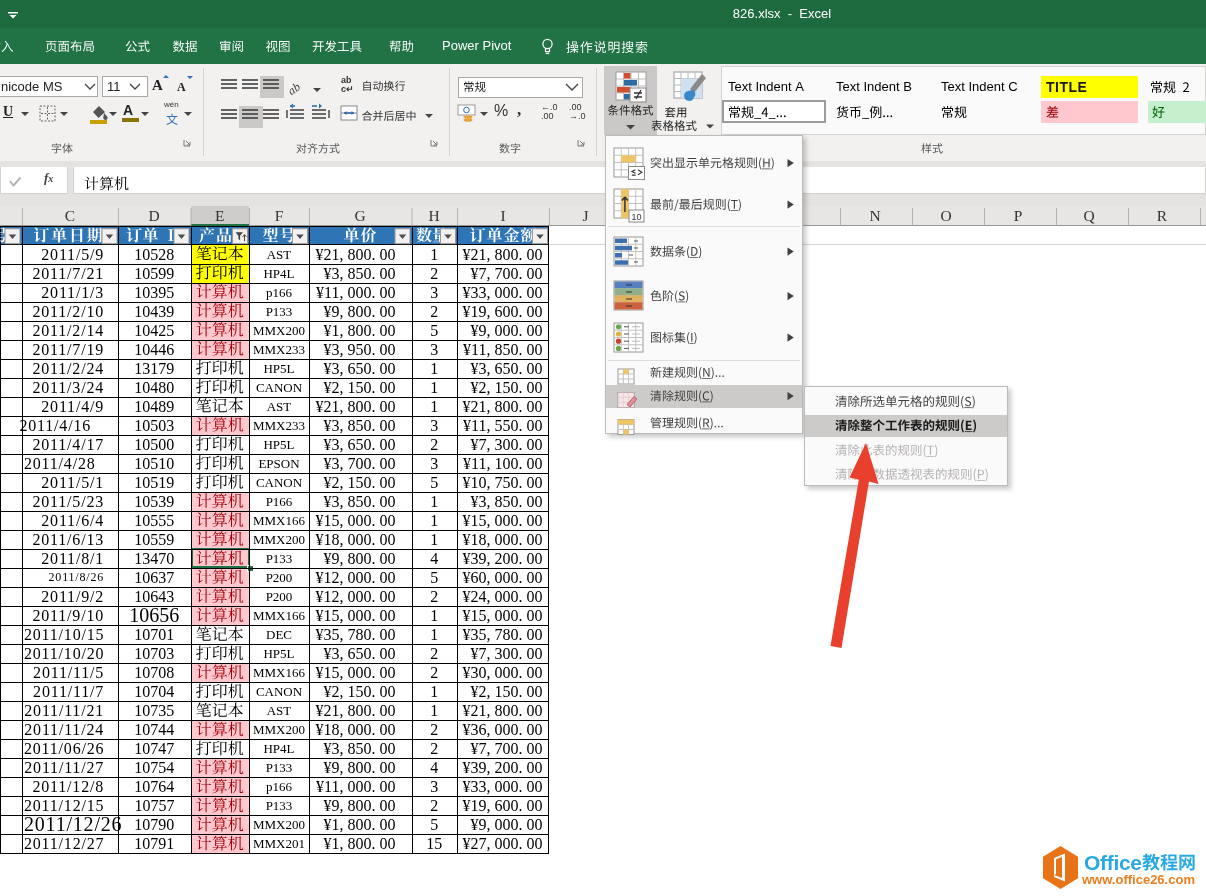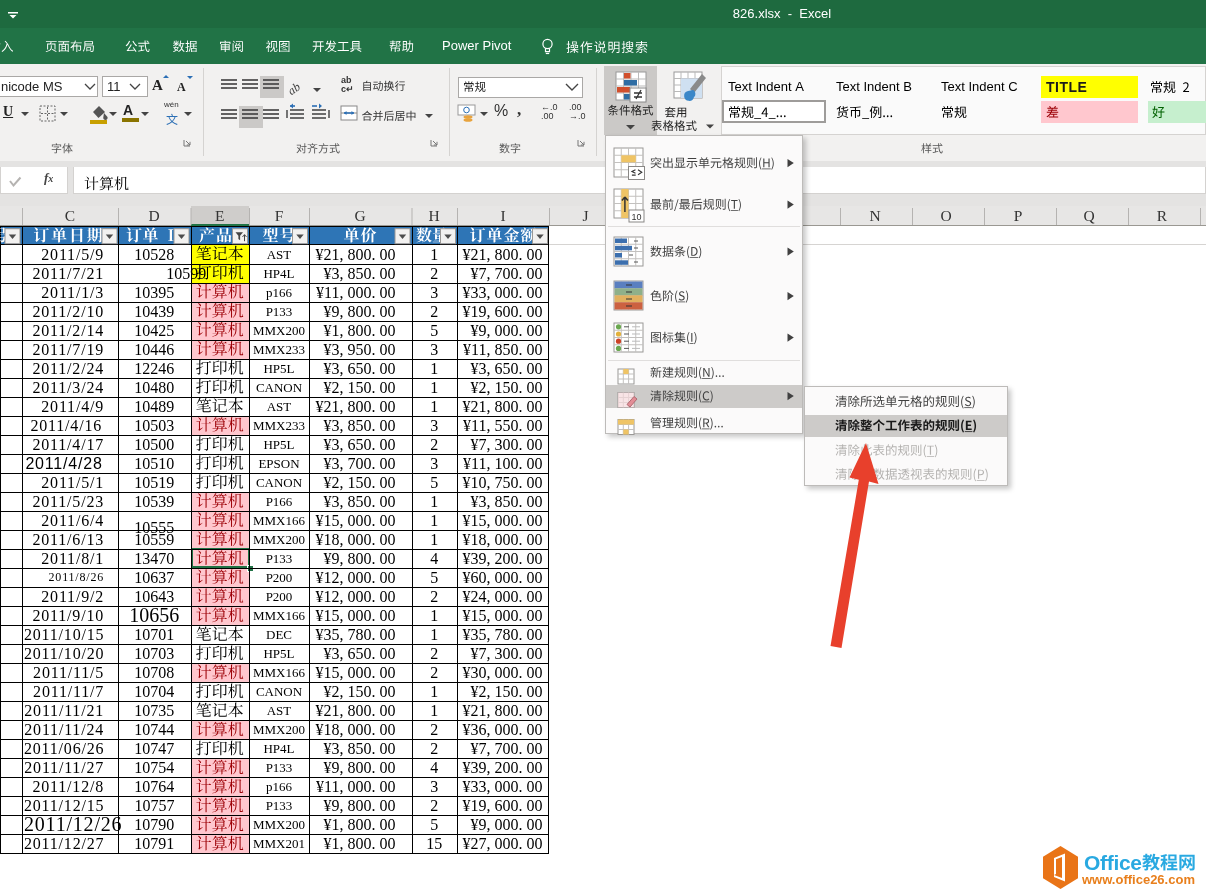--- a/index.html
+++ b/index.html
@@ -80,21 +80,21 @@
 <div style="position:absolute;left:191px;top:796.37px;width:57.5px;height:19.03px;background:#ffc7ce;"></div>
 <div style="position:absolute;left:191px;top:815.4px;width:57.5px;height:19.03px;background:#ffc7ce;"></div>
 <div style="position:absolute;left:191px;top:834.43px;width:57.5px;height:19.03px;background:#ffc7ce;"></div>
 <div style="position:absolute;top:244.5px;height:19.03px;line-height:19.03px;left:24px;width:80px;color:#000;font-size:16px;font-family:'Liberation Serif',serif;text-align:right;white-space:nowrap;letter-spacing:0.8px;">2011/5/9</div>
 <div style="position:absolute;top:244.5px;height:19.03px;line-height:19.03px;left:118px;width:72.5px;color:#000;font-size:16px;font-family:'Liberation Serif',serif;text-align:center;white-space:nowrap;">10528</div>
 <div style="position:absolute;top:244.5px;height:19.03px;line-height:19.03px;left:249px;width:60px;color:#000;font-size:13px;font-family:'Liberation Serif',serif;text-align:center;white-space:nowrap;">AST</div>
 <div style="position:absolute;top:244.5px;height:19.03px;line-height:19.03px;left:309px;width:86.5px;color:#000;font-size:16px;font-family:'Liberation Serif',serif;text-align:right;white-space:nowrap;">¥21,&nbsp;800.&nbsp;00</div>
 <div style="position:absolute;top:244.5px;height:19.03px;line-height:19.03px;left:411.5px;width:45.5px;color:#000;font-size:16px;font-family:'Liberation Serif',serif;text-align:center;white-space:nowrap;">1</div>
 <div style="position:absolute;top:244.5px;height:19.03px;line-height:19.03px;left:457px;width:85.5px;color:#000;font-size:16px;font-family:'Liberation Serif',serif;text-align:right;white-space:nowrap;">¥21,&nbsp;800.&nbsp;00</div>
 <div style="position:absolute;top:263.53px;height:19.03px;line-height:19.03px;left:24px;width:80px;color:#000;font-size:16px;font-family:'Liberation Serif',serif;text-align:right;white-space:nowrap;letter-spacing:0.8px;">2011/7/21</div>
-<div style="position:absolute;top:263.53px;height:19.03px;line-height:19.03px;left:118px;width:72.5px;color:#000;font-size:16px;font-family:'Liberation Serif',serif;text-align:center;white-space:nowrap;padding-left:32px;">10599</div>
+<div style="position:absolute;top:263.53px;height:19.03px;line-height:19.03px;left:118px;width:72.5px;color:#000;font-size:16px;font-family:'Liberation Serif',serif;text-align:center;white-space:nowrap;">10599</div>
 <div style="position:absolute;top:263.53px;height:19.03px;line-height:19.03px;left:249px;width:60px;color:#000;font-size:13px;font-family:'Liberation Serif',serif;text-align:center;white-space:nowrap;">HP4L</div>
 <div style="position:absolute;top:263.53px;height:19.03px;line-height:19.03px;left:309px;width:86.5px;color:#000;font-size:16px;font-family:'Liberation Serif',serif;text-align:right;white-space:nowrap;">¥3,&nbsp;850.&nbsp;00</div>
 <div style="position:absolute;top:263.53px;height:19.03px;line-height:19.03px;left:411.5px;width:45.5px;color:#000;font-size:16px;font-family:'Liberation Serif',serif;text-align:center;white-space:nowrap;">2</div>
 <div style="position:absolute;top:263.53px;height:19.03px;line-height:19.03px;left:457px;width:85.5px;color:#000;font-size:16px;font-family:'Liberation Serif',serif;text-align:right;white-space:nowrap;">¥7,&nbsp;700.&nbsp;00</div>
 <div style="position:absolute;top:282.56px;height:19.03px;line-height:19.03px;left:24px;width:80px;color:#000;font-size:16px;font-family:'Liberation Serif',serif;text-align:right;white-space:nowrap;letter-spacing:0.8px;">2011/1/3</div>
 <div style="position:absolute;top:282.56px;height:19.03px;line-height:19.03px;left:118px;width:72.5px;color:#000;font-size:16px;font-family:'Liberation Serif',serif;text-align:center;white-space:nowrap;">10395</div>
 <div style="position:absolute;top:282.56px;height:19.03px;line-height:19.03px;left:249px;width:60px;color:#000;font-size:13px;font-family:'Liberation Serif',serif;text-align:center;white-space:nowrap;">p166</div>
 <div style="position:absolute;top:282.56px;height:19.03px;line-height:19.03px;left:309px;width:86.5px;color:#000;font-size:16px;font-family:'Liberation Serif',serif;text-align:right;white-space:nowrap;">¥11,&nbsp;000.&nbsp;00</div>
 <div style="position:absolute;top:282.56px;height:19.03px;line-height:19.03px;left:411.5px;width:45.5px;color:#000;font-size:16px;font-family:'Liberation Serif',serif;text-align:center;white-space:nowrap;">3</div>
 <div style="position:absolute;top:282.56px;height:19.03px;line-height:19.03px;left:457px;width:85.5px;color:#000;font-size:16px;font-family:'Liberation Serif',serif;text-align:right;white-space:nowrap;">¥33,&nbsp;000.&nbsp;00</div>
@@ -110,69 +110,69 @@
 <div style="position:absolute;top:320.62px;height:19.03px;line-height:19.03px;left:309px;width:86.5px;color:#000;font-size:16px;font-family:'Liberation Serif',serif;text-align:right;white-space:nowrap;">¥1,&nbsp;800.&nbsp;00</div>
 <div style="position:absolute;top:320.62px;height:19.03px;line-height:19.03px;left:411.5px;width:45.5px;color:#000;font-size:16px;font-family:'Liberation Serif',serif;text-align:center;white-space:nowrap;">5</div>
 <div style="position:absolute;top:320.62px;height:19.03px;line-height:19.03px;left:457px;width:85.5px;color:#000;font-size:16px;font-family:'Liberation Serif',serif;text-align:right;white-space:nowrap;">¥9,&nbsp;000.&nbsp;00</div>
 <div style="position:absolute;top:339.65px;height:19.03px;line-height:19.03px;left:24px;width:80px;color:#000;font-size:16px;font-family:'Liberation Serif',serif;text-align:right;white-space:nowrap;letter-spacing:0.8px;">2011/7/19</div>
 <div style="position:absolute;top:339.65px;height:19.03px;line-height:19.03px;left:118px;width:72.5px;color:#000;font-size:16px;font-family:'Liberation Serif',serif;text-align:center;white-space:nowrap;">10446</div>
 <div style="position:absolute;top:339.65px;height:19.03px;line-height:19.03px;left:249px;width:60px;color:#000;font-size:13px;font-family:'Liberation Serif',serif;text-align:center;white-space:nowrap;">MMX233</div>
 <div style="position:absolute;top:339.65px;height:19.03px;line-height:19.03px;left:309px;width:86.5px;color:#000;font-size:16px;font-family:'Liberation Serif',serif;text-align:right;white-space:nowrap;">¥3,&nbsp;950.&nbsp;00</div>
 <div style="position:absolute;top:339.65px;height:19.03px;line-height:19.03px;left:411.5px;width:45.5px;color:#000;font-size:16px;font-family:'Liberation Serif',serif;text-align:center;white-space:nowrap;">3</div>
 <div style="position:absolute;top:339.65px;height:19.03px;line-height:19.03px;left:457px;width:85.5px;color:#000;font-size:16px;font-family:'Liberation Serif',serif;text-align:right;white-space:nowrap;">¥11,&nbsp;850.&nbsp;00</div>
 <div style="position:absolute;top:358.68px;height:19.03px;line-height:19.03px;left:24px;width:80px;color:#000;font-size:16px;font-family:'Liberation Serif',serif;text-align:right;white-space:nowrap;letter-spacing:0.8px;">2011/2/24</div>
-<div style="position:absolute;top:358.68px;height:19.03px;line-height:19.03px;left:118px;width:72.5px;color:#000;font-size:16px;font-family:'Liberation Serif',serif;text-align:center;white-space:nowrap;">12246</div>
+<div style="position:absolute;top:358.68px;height:19.03px;line-height:19.03px;left:118px;width:72.5px;color:#000;font-size:16px;font-family:'Liberation Serif',serif;text-align:center;white-space:nowrap;">13179</div>
 <div style="position:absolute;top:358.68px;height:19.03px;line-height:19.03px;left:249px;width:60px;color:#000;font-size:13px;font-family:'Liberation Serif',serif;text-align:center;white-space:nowrap;">HP5L</div>
 <div style="position:absolute;top:358.68px;height:19.03px;line-height:19.03px;left:309px;width:86.5px;color:#000;font-size:16px;font-family:'Liberation Serif',serif;text-align:right;white-space:nowrap;">¥3,&nbsp;650.&nbsp;00</div>
 <div style="position:absolute;top:358.68px;height:19.03px;line-height:19.03px;left:411.5px;width:45.5px;color:#000;font-size:16px;font-family:'Liberation Serif',serif;text-align:center;white-space:nowrap;">1</div>
 <div style="position:absolute;top:358.68px;height:19.03px;line-height:19.03px;left:457px;width:85.5px;color:#000;font-size:16px;font-family:'Liberation Serif',serif;text-align:right;white-space:nowrap;">¥3,&nbsp;650.&nbsp;00</div>
 <div style="position:absolute;top:377.71px;height:19.03px;line-height:19.03px;left:24px;width:80px;color:#000;font-size:16px;font-family:'Liberation Serif',serif;text-align:right;white-space:nowrap;letter-spacing:0.8px;">2011/3/24</div>
 <div style="position:absolute;top:377.71px;height:19.03px;line-height:19.03px;left:118px;width:72.5px;color:#000;font-size:16px;font-family:'Liberation Serif',serif;text-align:center;white-space:nowrap;">10480</div>
 <div style="position:absolute;top:377.71px;height:19.03px;line-height:19.03px;left:249px;width:60px;color:#000;font-size:13px;font-family:'Liberation Serif',serif;text-align:center;white-space:nowrap;">CANON</div>
 <div style="position:absolute;top:377.71px;height:19.03px;line-height:19.03px;left:309px;width:86.5px;color:#000;font-size:16px;font-family:'Liberation Serif',serif;text-align:right;white-space:nowrap;">¥2,&nbsp;150.&nbsp;00</div>
 <div style="position:absolute;top:377.71px;height:19.03px;line-height:19.03px;left:411.5px;width:45.5px;color:#000;font-size:16px;font-family:'Liberation Serif',serif;text-align:center;white-space:nowrap;">1</div>
 <div style="position:absolute;top:377.71px;height:19.03px;line-height:19.03px;left:457px;width:85.5px;color:#000;font-size:16px;font-family:'Liberation Serif',serif;text-align:right;white-space:nowrap;">¥2,&nbsp;150.&nbsp;00</div>
 <div style="position:absolute;top:396.74px;height:19.03px;line-height:19.03px;left:24px;width:80px;color:#000;font-size:16px;font-family:'Liberation Serif',serif;text-align:right;white-space:nowrap;letter-spacing:0.8px;">2011/4/9</div>
 <div style="position:absolute;top:396.74px;height:19.03px;line-height:19.03px;left:118px;width:72.5px;color:#000;font-size:16px;font-family:'Liberation Serif',serif;text-align:center;white-space:nowrap;">10489</div>
 <div style="position:absolute;top:396.74px;height:19.03px;line-height:19.03px;left:249px;width:60px;color:#000;font-size:13px;font-family:'Liberation Serif',serif;text-align:center;white-space:nowrap;">AST</div>
 <div style="position:absolute;top:396.74px;height:19.03px;line-height:19.03px;left:309px;width:86.5px;color:#000;font-size:16px;font-family:'Liberation Serif',serif;text-align:right;white-space:nowrap;">¥21,&nbsp;800.&nbsp;00</div>
 <div style="position:absolute;top:396.74px;height:19.03px;line-height:19.03px;left:411.5px;width:45.5px;color:#000;font-size:16px;font-family:'Liberation Serif',serif;text-align:center;white-space:nowrap;">1</div>
 <div style="position:absolute;top:396.74px;height:19.03px;line-height:19.03px;left:457px;width:85.5px;color:#000;font-size:16px;font-family:'Liberation Serif',serif;text-align:right;white-space:nowrap;">¥21,&nbsp;800.&nbsp;00</div>
-<div style="position:absolute;top:415.77px;height:19.03px;line-height:19.03px;left:22px;width:80px;color:#000;font-size:16px;font-family:'Liberation Serif',serif;text-align:right;white-space:nowrap;letter-spacing:0.8px;">2011/4/16</div>
+<div style="position:absolute;top:415.77px;height:19.03px;line-height:19.03px;left:11px;width:80px;color:#000;font-size:16px;font-family:'Liberation Serif',serif;text-align:right;white-space:nowrap;letter-spacing:0.8px;">2011/4/16</div>
 <div style="position:absolute;top:415.77px;height:19.03px;line-height:19.03px;left:118px;width:72.5px;color:#000;font-size:16px;font-family:'Liberation Serif',serif;text-align:center;white-space:nowrap;">10503</div>
 <div style="position:absolute;top:415.77px;height:19.03px;line-height:19.03px;left:249px;width:60px;color:#000;font-size:13px;font-family:'Liberation Serif',serif;text-align:center;white-space:nowrap;">MMX233</div>
 <div style="position:absolute;top:415.77px;height:19.03px;line-height:19.03px;left:309px;width:86.5px;color:#000;font-size:16px;font-family:'Liberation Serif',serif;text-align:right;white-space:nowrap;">¥3,&nbsp;850.&nbsp;00</div>
 <div style="position:absolute;top:415.77px;height:19.03px;line-height:19.03px;left:411.5px;width:45.5px;color:#000;font-size:16px;font-family:'Liberation Serif',serif;text-align:center;white-space:nowrap;">3</div>
 <div style="position:absolute;top:415.77px;height:19.03px;line-height:19.03px;left:457px;width:85.5px;color:#000;font-size:16px;font-family:'Liberation Serif',serif;text-align:right;white-space:nowrap;">¥11,&nbsp;550.&nbsp;00</div>
 <div style="position:absolute;top:434.8px;height:19.03px;line-height:19.03px;left:24px;width:80px;color:#000;font-size:16px;font-family:'Liberation Serif',serif;text-align:right;white-space:nowrap;letter-spacing:0.8px;">2011/4/17</div>
 <div style="position:absolute;top:434.8px;height:19.03px;line-height:19.03px;left:118px;width:72.5px;color:#000;font-size:16px;font-family:'Liberation Serif',serif;text-align:center;white-space:nowrap;">10500</div>
 <div style="position:absolute;top:434.8px;height:19.03px;line-height:19.03px;left:249px;width:60px;color:#000;font-size:13px;font-family:'Liberation Serif',serif;text-align:center;white-space:nowrap;">HP5L</div>
 <div style="position:absolute;top:434.8px;height:19.03px;line-height:19.03px;left:309px;width:86.5px;color:#000;font-size:16px;font-family:'Liberation Serif',serif;text-align:right;white-space:nowrap;">¥3,&nbsp;650.&nbsp;00</div>
 <div style="position:absolute;top:434.8px;height:19.03px;line-height:19.03px;left:411.5px;width:45.5px;color:#000;font-size:16px;font-family:'Liberation Serif',serif;text-align:center;white-space:nowrap;">2</div>
 <div style="position:absolute;top:434.8px;height:19.03px;line-height:19.03px;left:457px;width:85.5px;color:#000;font-size:16px;font-family:'Liberation Serif',serif;text-align:right;white-space:nowrap;">¥7,&nbsp;300.&nbsp;00</div>
-<div style="position:absolute;top:453.83px;height:19.03px;line-height:19.03px;left:24px;width:80px;color:#000;font-size:16px;font-family:Liberation Sans, sans-serif;text-align:center;white-space:nowrap;letter-spacing:0.8px;">2011/4/28</div>
+<div style="position:absolute;top:453.83px;height:19.03px;line-height:19.03px;left:24px;width:80px;color:#000;font-size:16px;font-family:Liberation Serif, serif;text-align:left;white-space:nowrap;letter-spacing:0.8px;">2011/4/28</div>
 <div style="position:absolute;top:453.83px;height:19.03px;line-height:19.03px;left:118px;width:72.5px;color:#000;font-size:16px;font-family:'Liberation Serif',serif;text-align:center;white-space:nowrap;">10510</div>
 <div style="position:absolute;top:453.83px;height:19.03px;line-height:19.03px;left:249px;width:60px;color:#000;font-size:13px;font-family:'Liberation Serif',serif;text-align:center;white-space:nowrap;">EPSON</div>
 <div style="position:absolute;top:453.83px;height:19.03px;line-height:19.03px;left:309px;width:86.5px;color:#000;font-size:16px;font-family:'Liberation Serif',serif;text-align:right;white-space:nowrap;">¥3,&nbsp;700.&nbsp;00</div>
 <div style="position:absolute;top:453.83px;height:19.03px;line-height:19.03px;left:411.5px;width:45.5px;color:#000;font-size:16px;font-family:'Liberation Serif',serif;text-align:center;white-space:nowrap;">3</div>
 <div style="position:absolute;top:453.83px;height:19.03px;line-height:19.03px;left:457px;width:85.5px;color:#000;font-size:16px;font-family:'Liberation Serif',serif;text-align:right;white-space:nowrap;">¥11,&nbsp;100.&nbsp;00</div>
 <div style="position:absolute;top:472.86px;height:19.03px;line-height:19.03px;left:24px;width:80px;color:#000;font-size:16px;font-family:'Liberation Serif',serif;text-align:right;white-space:nowrap;letter-spacing:0.8px;">2011/5/1</div>
 <div style="position:absolute;top:472.86px;height:19.03px;line-height:19.03px;left:118px;width:72.5px;color:#000;font-size:16px;font-family:'Liberation Serif',serif;text-align:center;white-space:nowrap;">10519</div>
 <div style="position:absolute;top:472.86px;height:19.03px;line-height:19.03px;left:249px;width:60px;color:#000;font-size:13px;font-family:'Liberation Serif',serif;text-align:center;white-space:nowrap;">CANON</div>
 <div style="position:absolute;top:472.86px;height:19.03px;line-height:19.03px;left:309px;width:86.5px;color:#000;font-size:16px;font-family:'Liberation Serif',serif;text-align:right;white-space:nowrap;">¥2,&nbsp;150.&nbsp;00</div>
 <div style="position:absolute;top:472.86px;height:19.03px;line-height:19.03px;left:411.5px;width:45.5px;color:#000;font-size:16px;font-family:'Liberation Serif',serif;text-align:center;white-space:nowrap;">5</div>
 <div style="position:absolute;top:472.86px;height:19.03px;line-height:19.03px;left:457px;width:85.5px;color:#000;font-size:16px;font-family:'Liberation Serif',serif;text-align:right;white-space:nowrap;">¥10,&nbsp;750.&nbsp;00</div>
 <div style="position:absolute;top:491.89px;height:19.03px;line-height:19.03px;left:24px;width:80px;color:#000;font-size:16px;font-family:'Liberation Serif',serif;text-align:right;white-space:nowrap;letter-spacing:0.8px;">2011/5/23</div>
 <div style="position:absolute;top:491.89px;height:19.03px;line-height:19.03px;left:118px;width:72.5px;color:#000;font-size:16px;font-family:'Liberation Serif',serif;text-align:center;white-space:nowrap;">10539</div>
 <div style="position:absolute;top:491.89px;height:19.03px;line-height:19.03px;left:249px;width:60px;color:#000;font-size:13px;font-family:'Liberation Serif',serif;text-align:center;white-space:nowrap;">P166</div>
 <div style="position:absolute;top:491.89px;height:19.03px;line-height:19.03px;left:309px;width:86.5px;color:#000;font-size:16px;font-family:'Liberation Serif',serif;text-align:right;white-space:nowrap;">¥3,&nbsp;850.&nbsp;00</div>
 <div style="position:absolute;top:491.89px;height:19.03px;line-height:19.03px;left:411.5px;width:45.5px;color:#000;font-size:16px;font-family:'Liberation Serif',serif;text-align:center;white-space:nowrap;">1</div>
 <div style="position:absolute;top:491.89px;height:19.03px;line-height:19.03px;left:457px;width:85.5px;color:#000;font-size:16px;font-family:'Liberation Serif',serif;text-align:right;white-space:nowrap;">¥3,&nbsp;850.&nbsp;00</div>
 <div style="position:absolute;top:510.92px;height:19.03px;line-height:19.03px;left:24px;width:80px;color:#000;font-size:16px;font-family:'Liberation Serif',serif;text-align:right;white-space:nowrap;letter-spacing:0.8px;">2011/6/4</div>
-<div style="position:absolute;top:510.92px;height:19.03px;line-height:19.03px;left:118px;width:72.5px;color:#000;font-size:16px;font-family:'Liberation Serif',serif;text-align:center;white-space:nowrap;margin-top:7px;">10555</div>
+<div style="position:absolute;top:510.92px;height:19.03px;line-height:19.03px;left:118px;width:72.5px;color:#000;font-size:16px;font-family:'Liberation Serif',serif;text-align:center;white-space:nowrap;">10555</div>
 <div style="position:absolute;top:510.92px;height:19.03px;line-height:19.03px;left:249px;width:60px;color:#000;font-size:13px;font-family:'Liberation Serif',serif;text-align:center;white-space:nowrap;">MMX166</div>
 <div style="position:absolute;top:510.92px;height:19.03px;line-height:19.03px;left:309px;width:86.5px;color:#000;font-size:16px;font-family:'Liberation Serif',serif;text-align:right;white-space:nowrap;">¥15,&nbsp;000.&nbsp;00</div>
 <div style="position:absolute;top:510.92px;height:19.03px;line-height:19.03px;left:411.5px;width:45.5px;color:#000;font-size:16px;font-family:'Liberation Serif',serif;text-align:center;white-space:nowrap;">1</div>
 <div style="position:absolute;top:510.92px;height:19.03px;line-height:19.03px;left:457px;width:85.5px;color:#000;font-size:16px;font-family:'Liberation Serif',serif;text-align:right;white-space:nowrap;">¥15,&nbsp;000.&nbsp;00</div>
 <div style="position:absolute;top:529.95px;height:19.03px;line-height:19.03px;left:24px;width:80px;color:#000;font-size:16px;font-family:'Liberation Serif',serif;text-align:right;white-space:nowrap;letter-spacing:0.8px;">2011/6/13</div>
 <div style="position:absolute;top:529.95px;height:19.03px;line-height:19.03px;left:118px;width:72.5px;color:#000;font-size:16px;font-family:'Liberation Serif',serif;text-align:center;white-space:nowrap;">10559</div>
 <div style="position:absolute;top:529.95px;height:19.03px;line-height:19.03px;left:249px;width:60px;color:#000;font-size:13px;font-family:'Liberation Serif',serif;text-align:center;white-space:nowrap;">MMX200</div>
 <div style="position:absolute;top:529.95px;height:19.03px;line-height:19.03px;left:309px;width:86.5px;color:#000;font-size:16px;font-family:'Liberation Serif',serif;text-align:right;white-space:nowrap;">¥18,&nbsp;000.&nbsp;00</div>
 <div style="position:absolute;top:529.95px;height:19.03px;line-height:19.03px;left:411.5px;width:45.5px;color:#000;font-size:16px;font-family:'Liberation Serif',serif;text-align:center;white-space:nowrap;">1</div>
 <div style="position:absolute;top:529.95px;height:19.03px;line-height:19.03px;left:457px;width:85.5px;color:#000;font-size:16px;font-family:'Liberation Serif',serif;text-align:right;white-space:nowrap;">¥18,&nbsp;000.&nbsp;00</div>

